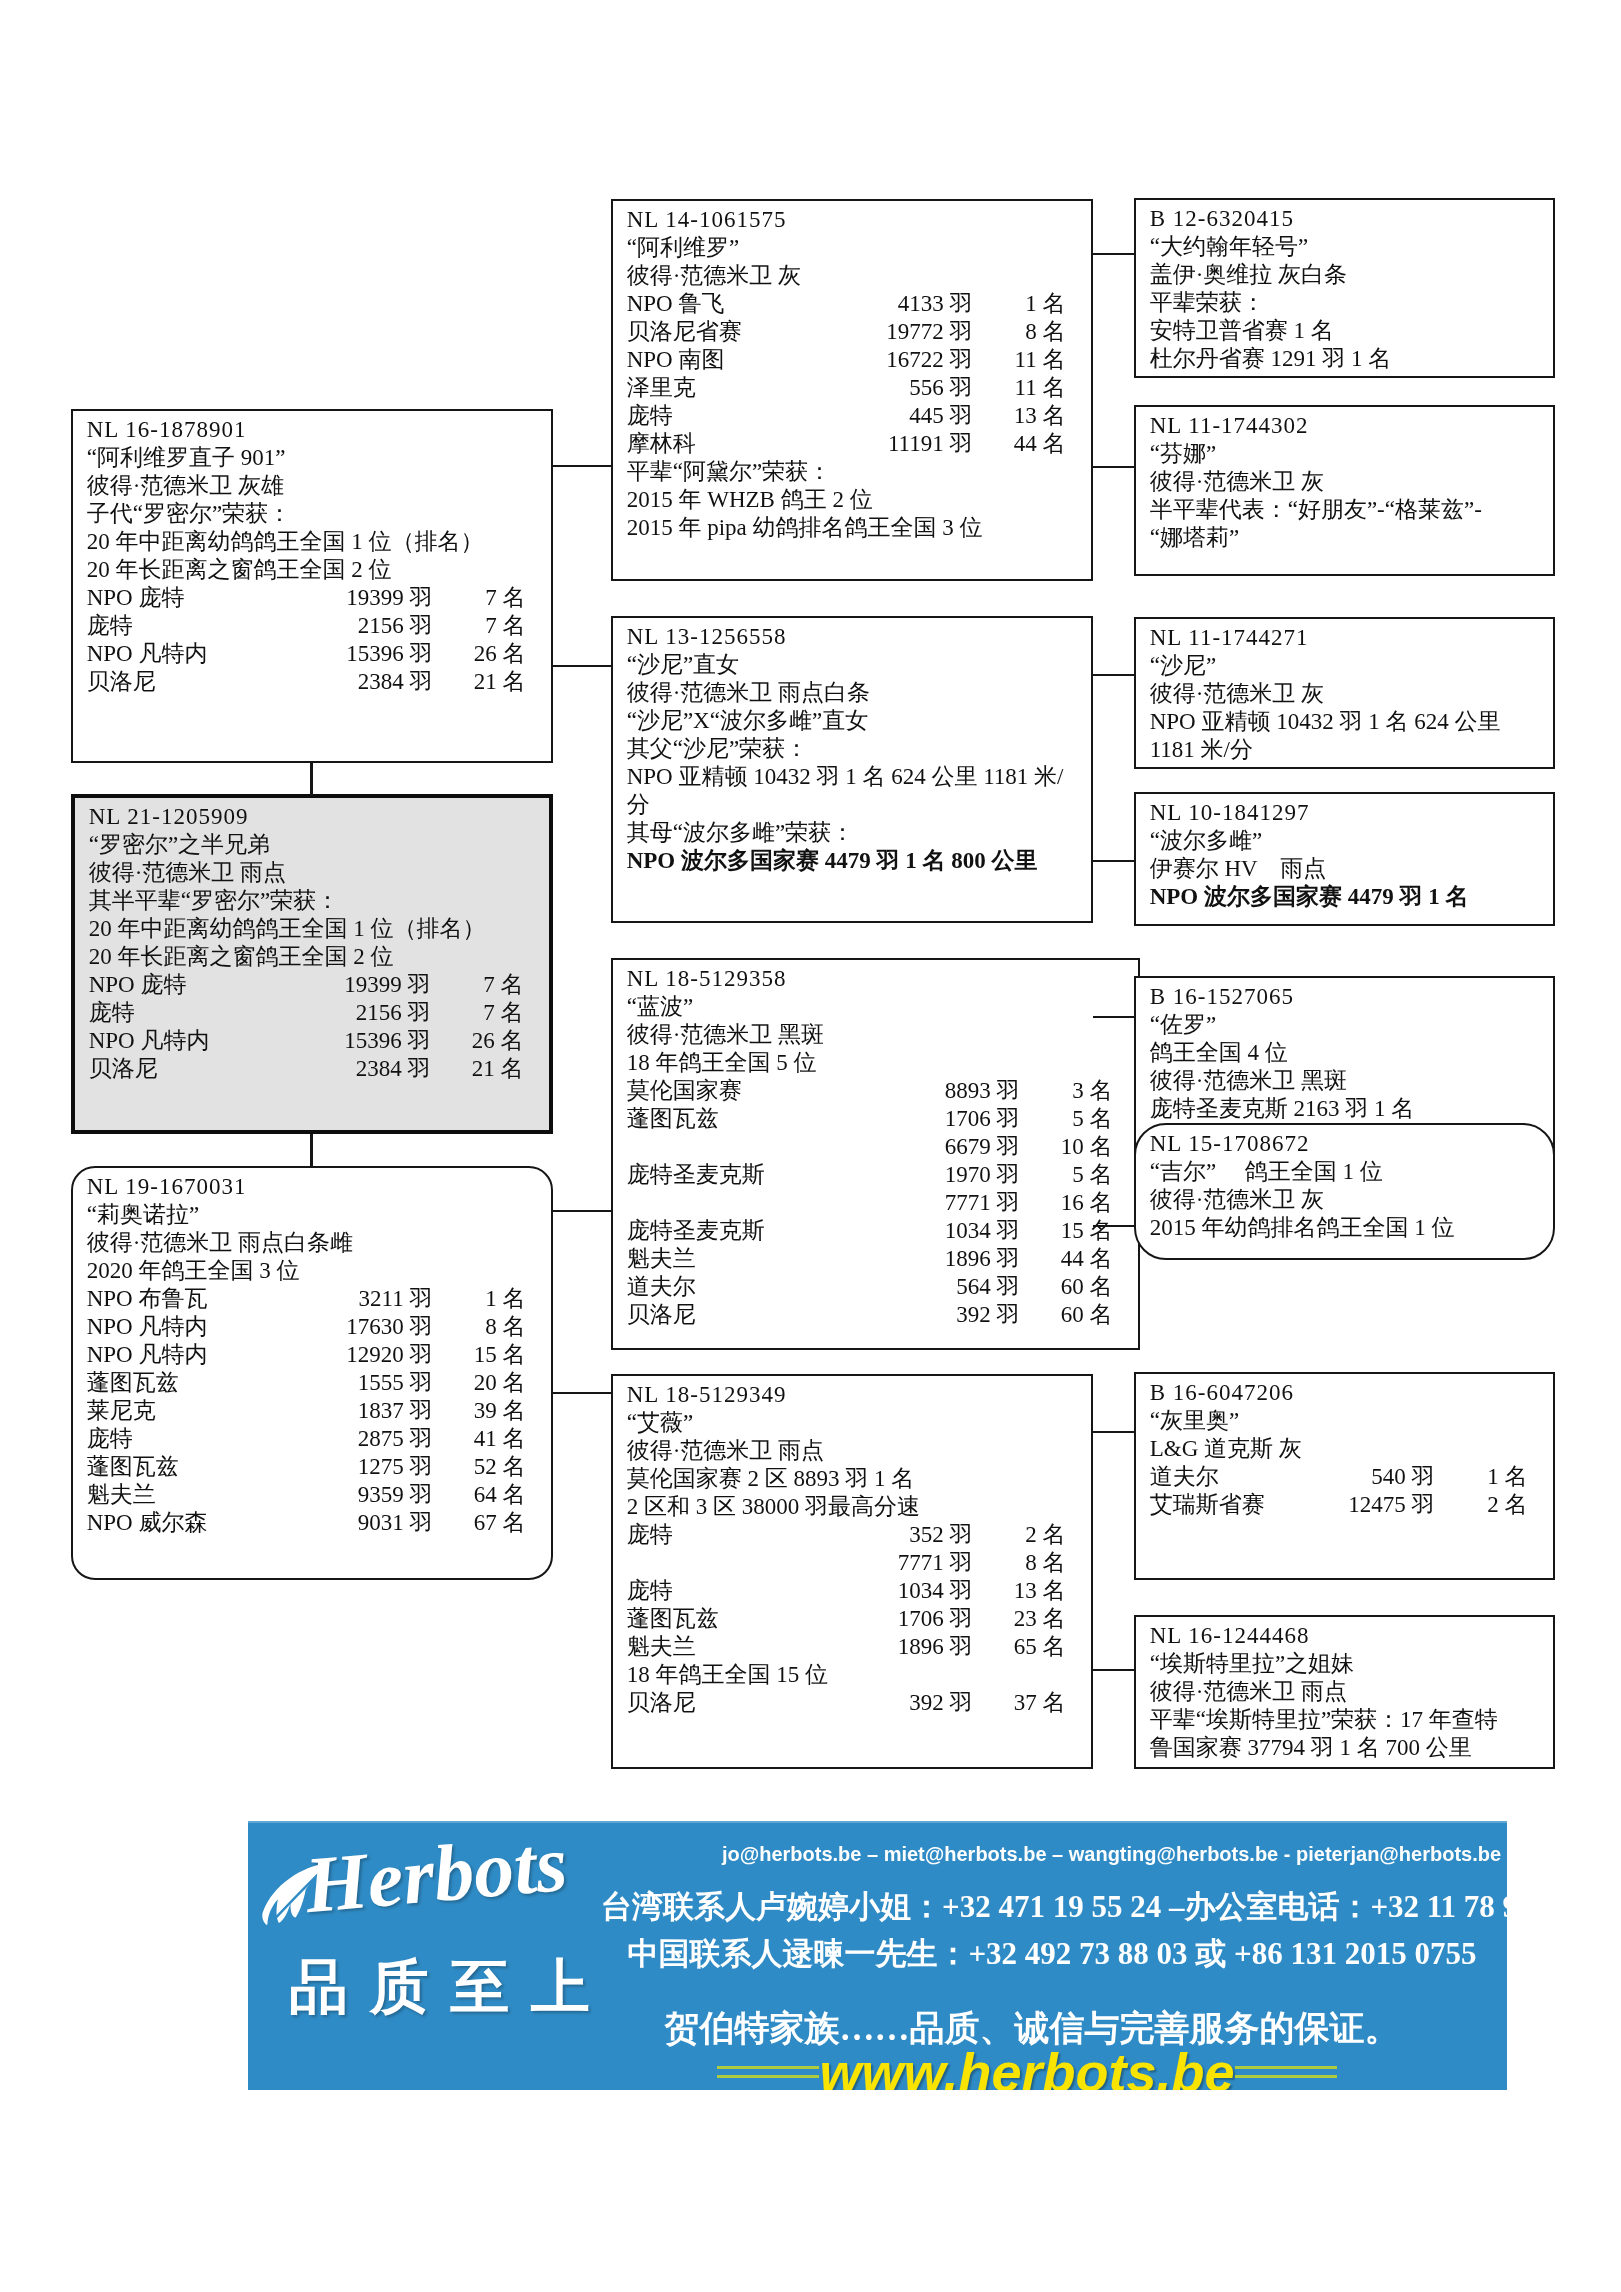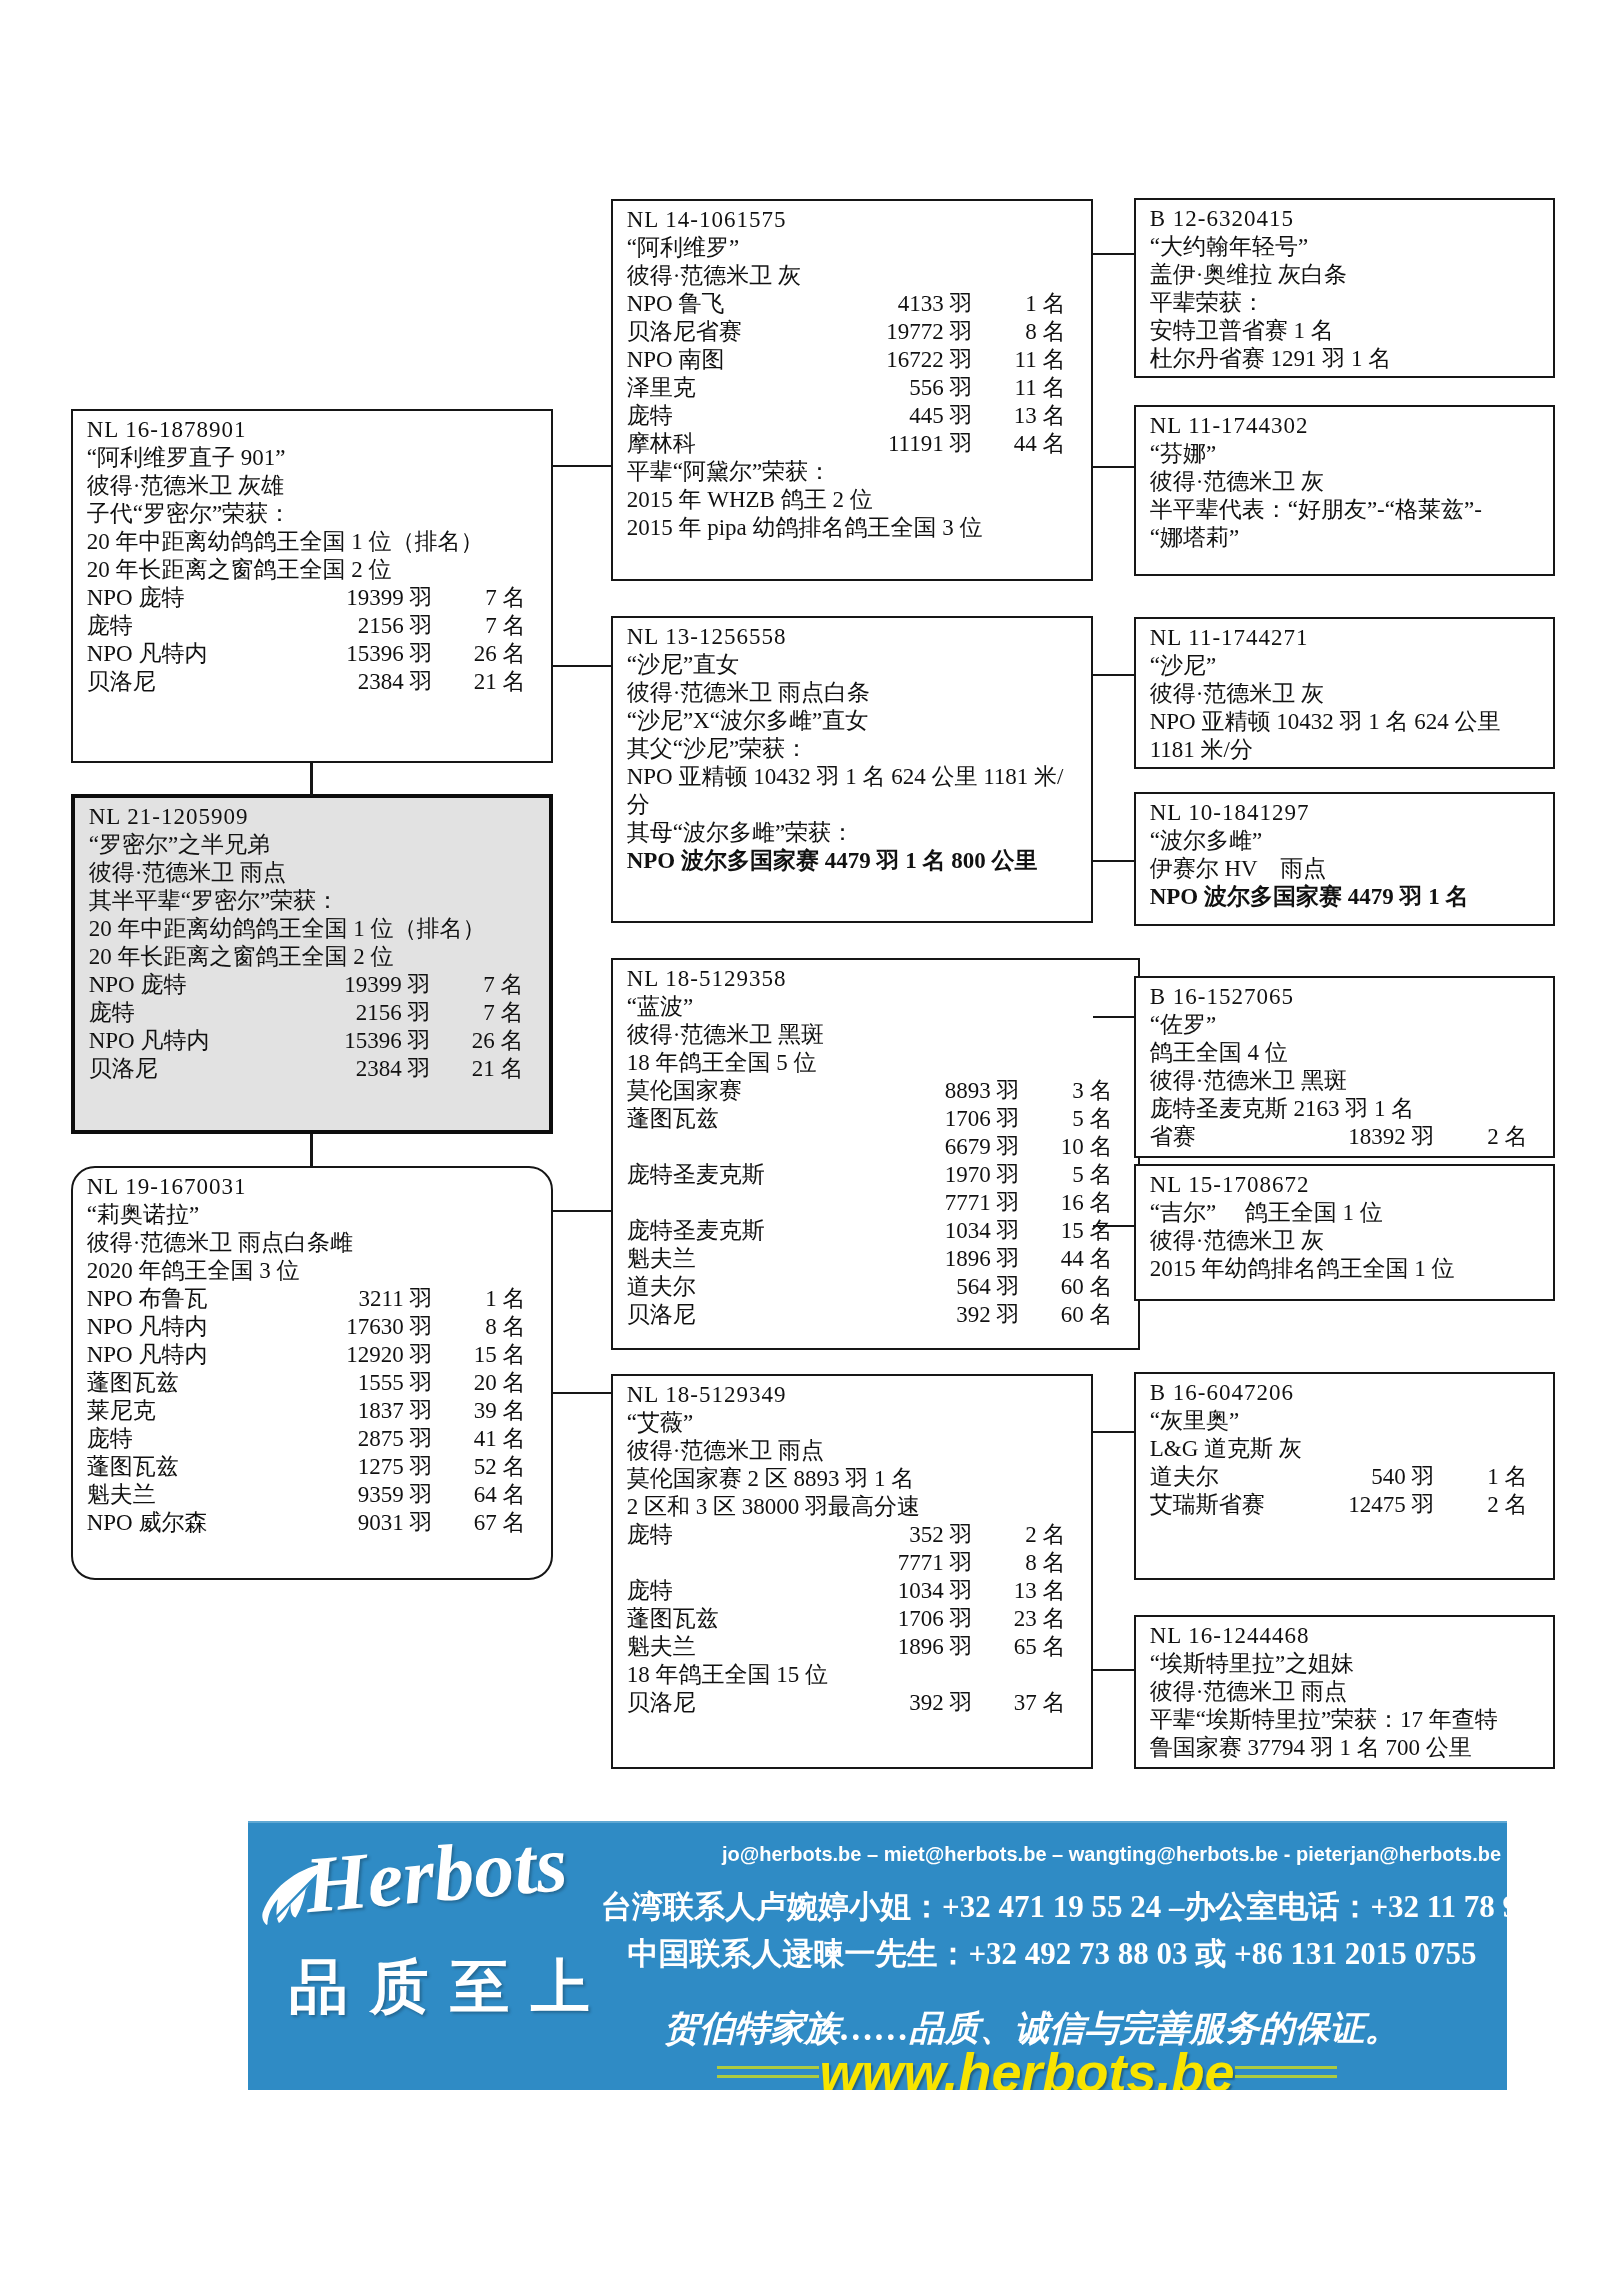--- a/index.html
+++ b/index.html
@@ -47,21 +47,21 @@
     white-space:nowrap;
   }
   .contact{
     position:absolute;left:353px;width:902px;text-align:center;
     font-family:"Liberation Serif",serif;font-weight:bold;font-size:31px;white-space:nowrap;
   }
   .contact.tw{top:63px;}
   .contact.cn{top:110px;}
   .slogan{
     position:absolute;left:392px;top:182px;width:784px;text-align:center;
-    font-family:"Liberation Serif",serif;font-weight:bold;font-style:italic;font-size:35px;
+    font-family:"Liberation Serif",serif;font-weight:bold;font-size:35px;
     white-space:nowrap;
   }
   .url-row{
     position:absolute;left:284px;top:218px;width:990px;
     display:flex;align-items:center;justify-content:center;text-align:right;
   }
   .dline{
     width:102px;height:12.7px;box-sizing:border-box;
     border-top:3.9px solid #aecb3f;border-bottom:3.9px solid #aecb3f;
   }
@@ -353,21 +353,21 @@
         <div class="tline"> “佐罗”</div>
         <div class="tline">鸽王全国 4 位</div>
         <div class="tline">彼得·范德米卫 黑斑</div>
         <div class="tline">庞特圣麦克斯 2163 羽 1 名</div>
         <div class="rrow">
           <span class="race">省赛</span>
           <span class="birds">18392 羽</span>
           <span class="rank">2 名</span>
         </div>
       </div>
-      <div class="pbox" style="left: 1134px; top: 1164px; width: 421px; height: 137px;">
+      <div class="pbox" style="left: 1134px; top: 1123px; width: 421px; height: 137px; border-radius: 32px;">
         <div class="ringline">NL 15-1708672</div>
         <div class="tline"> “吉尔”　 鸽王全国 1 位</div>
         <div class="tline">彼得·范德米卫 灰</div>
         <div class="tline">2015 年幼鸽排名鸽王全国 1 位</div>
       </div>
       <div class="pbox" style="left: 1134px; top: 1372px; width: 421px; height: 208px;">
         <div class="ringline">B 16-6047206</div>
         <div class="tline"> “灰里奥”</div>
         <div class="tline">L&amp;G 道克斯 灰</div>
         <div class="rrow">

